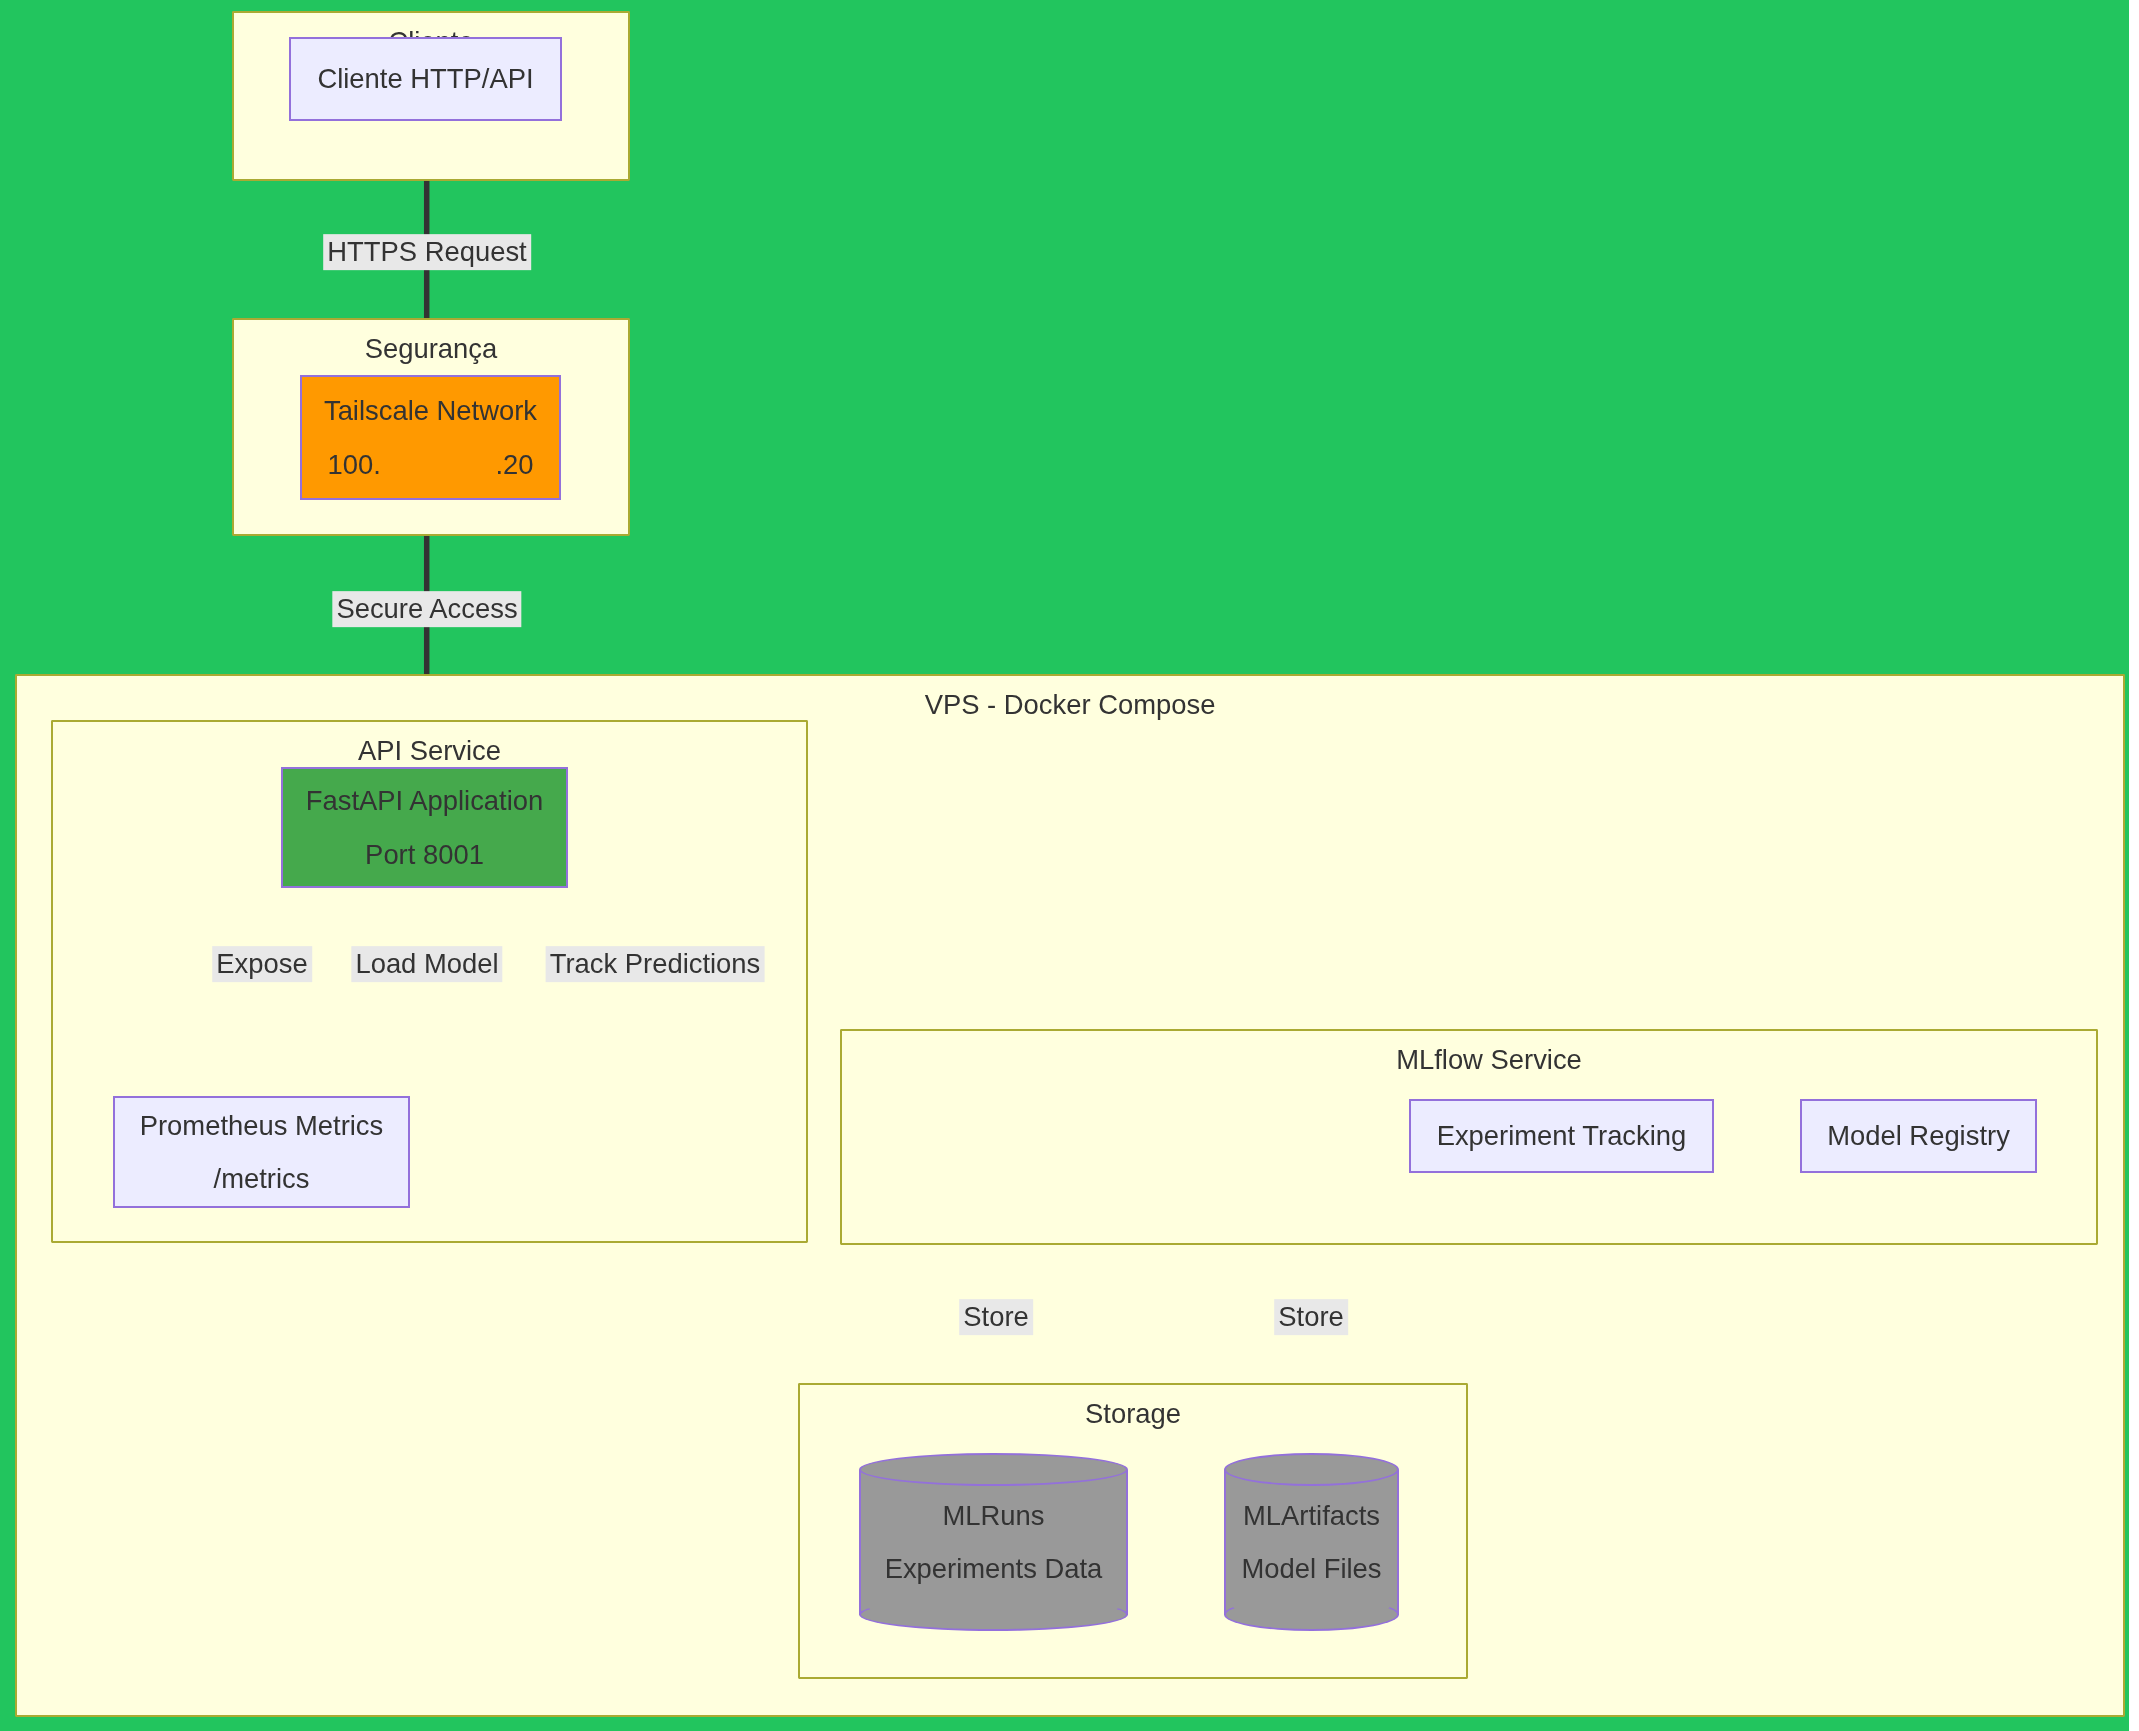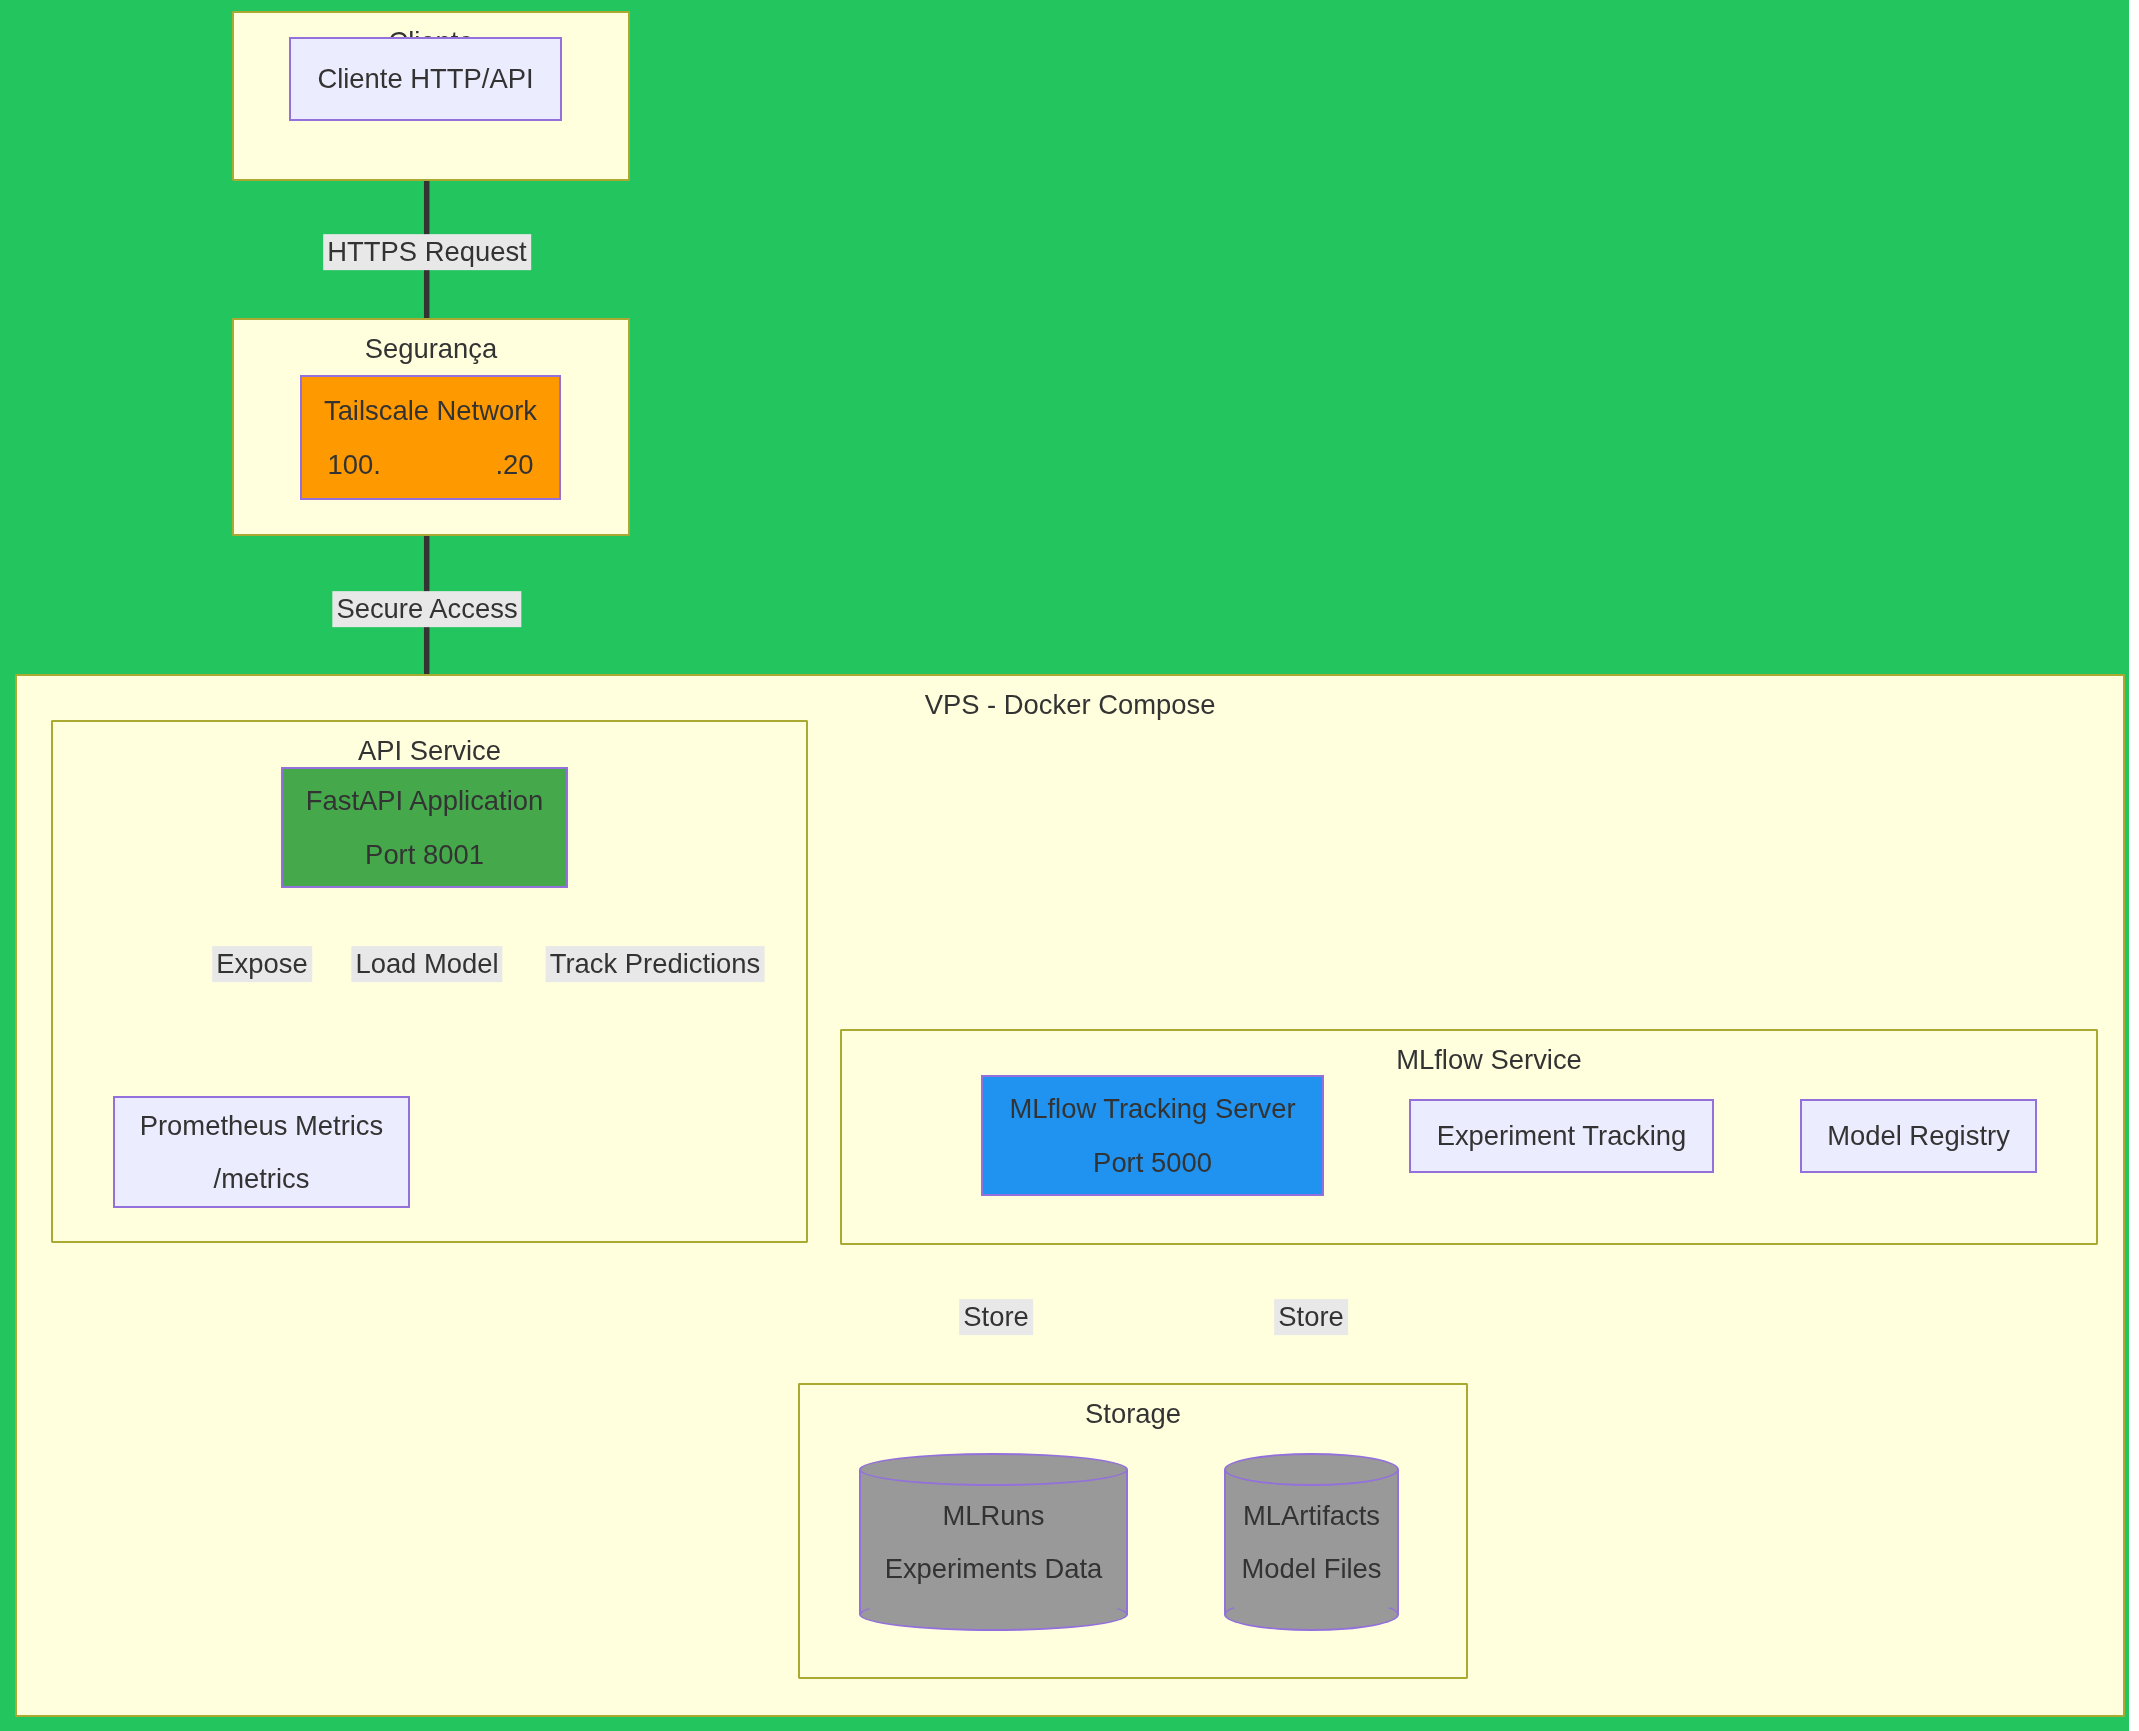--- a/index.html
+++ b/index.html
@@ -160,24 +160,20 @@
     <span class="ln">/metrics</span>
   </div>
 
   <div class="edge-label" style="left:262px;top:964px;">Expose</div>
   <div class="edge-label" style="left:427px;top:964px;">Load Model</div>
   <div class="edge-label" style="left:655px;top:964px;text-align:center;">Track Predictions</div>
 
   <div class="cluster" style="left:840px;top:1029px;width:1258px;height:216px;">
     <div class="cluster-title" style="top:15px;padding-left:40px;">MLflow Service</div>
   </div>
-  <div class="node n-blue" style="left:981px;top:1075px;width:343px;height:121px;">
-    <span class="ln">MLflow Tracking Server</span>
-    <span class="ln">Port 5000</span>
-  </div>
   <div class="node n-default" style="left:1409px;top:1099px;width:305px;height:74px;">
     <span class="ln">Experiment Tracking</span>
   </div>
   <div class="node n-default" style="left:1800px;top:1099px;width:237px;height:74px;">
     <span class="ln">Model Registry</span>
   </div>
 
   <div class="edge-label" style="left:996px;top:1317px;">Store</div>
   <div class="edge-label" style="left:1311px;top:1317px;">Store</div>
 

